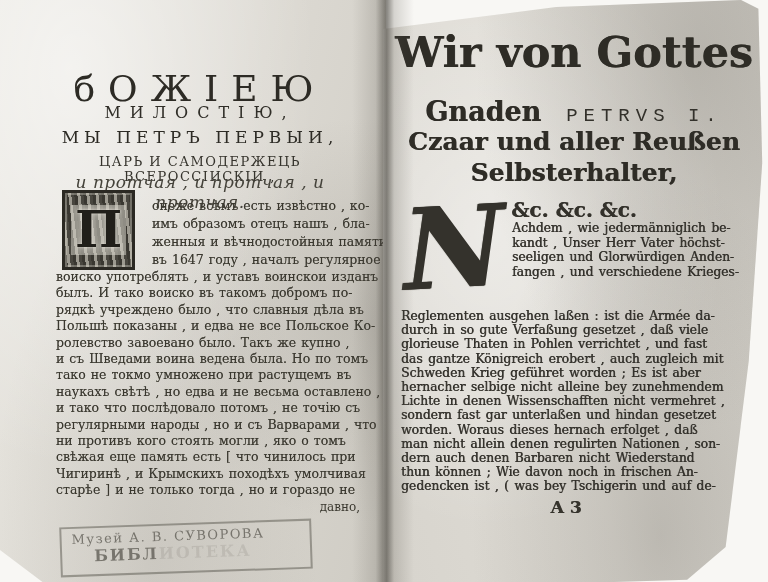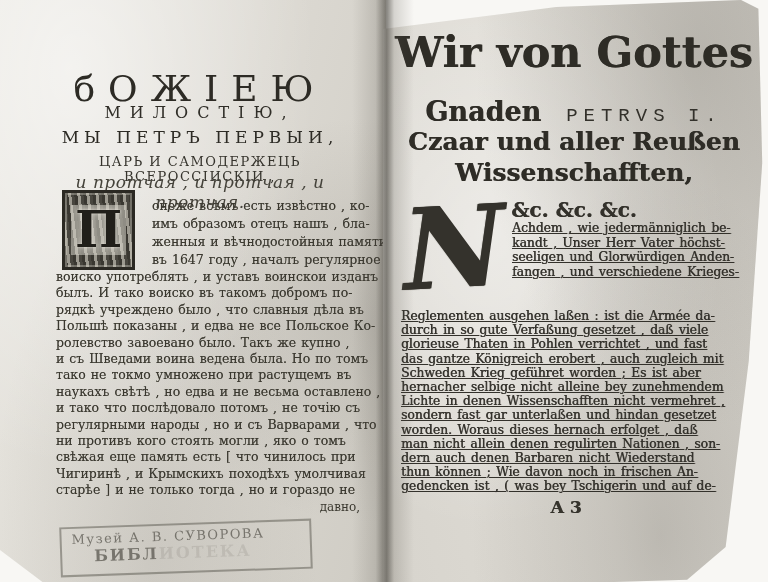--- a/index.html
+++ b/index.html
@@ -84,21 +84,21 @@
     left:18px;top:196px;width:106px;height:112px;z-index:2;
     font-size:112px;line-height:104px;font-style:italic;font-weight:bold;color:#34322c;
     text-align:center;transform:rotate(-3deg);
     text-shadow:1px 0 0 #34322c, 0 0 1px rgba(52,50,44,.8);
   }
   .r-ind{left:129px;top:221px;width:244px;}
   .r-ind .bline{height:14.6px;line-height:14.6px;}
   .r-full{left:18px;top:309px;width:352px;}
   .r-full .bline{height:14.2px;line-height:14.2px;}
   .r-body-line{font-size:12.3px;white-space:nowrap;word-spacing:1.5px;color:#33312b;
-    text-shadow:.5px 0 0 rgba(40,38,32,.8);text-decoration:underline;}
+    text-shadow:.5px 0 0 rgba(40,38,32,.8);}
   .r-sig{left:18px;top:497px;width:330px;text-align:center;font-size:17px;font-weight:bold;}
   .r-catch{left:18px;top:497px;width:292px;text-align:right;font-size:12.3px;}
 </style>
 </head>
 <body>
 
 <div id="shot">
 
   <div class="page page-left">
     <div class="abs ctr l-t1">бОЖІЕЮ</div>
@@ -141,21 +141,21 @@
     </div>
   </div>
 
   <div class="page page-right">
     <div class="abs ctr r-t1 fr">Wir von Gottes</div>
     <div class="abs r-t2">
       <span class="gnaden fr">Gnaden</span>
       <span class="petrvs">PETRVS I.</span>
     </div>
     <div class="abs ctr r-t3 fr">Czaar und aller Reußen</div>
-    <div class="abs ctr r-t4 fr">Wissenschafften,</div>
+    <div class="abs ctr r-t4 fr">Selbsterhalter,</div>
     <div class="abs ctr r-t5 fr">&amp;c. &amp;c. &amp;c.</div>
 
     <div class="abs r-initial">N</div>
 
     <div class="abs r-ind">
         <div class="bline r-body-line">Achdem , wie jedermänniglich be-</div>
         <div class="bline r-body-line">kandt , Unser Herr Vater höchst-</div>
         <div class="bline r-body-line">seeligen und Glorwürdigen Anden-</div>
         <div class="bline r-body-line">fangen , und verschiedene Krieges-</div>
       </div>

